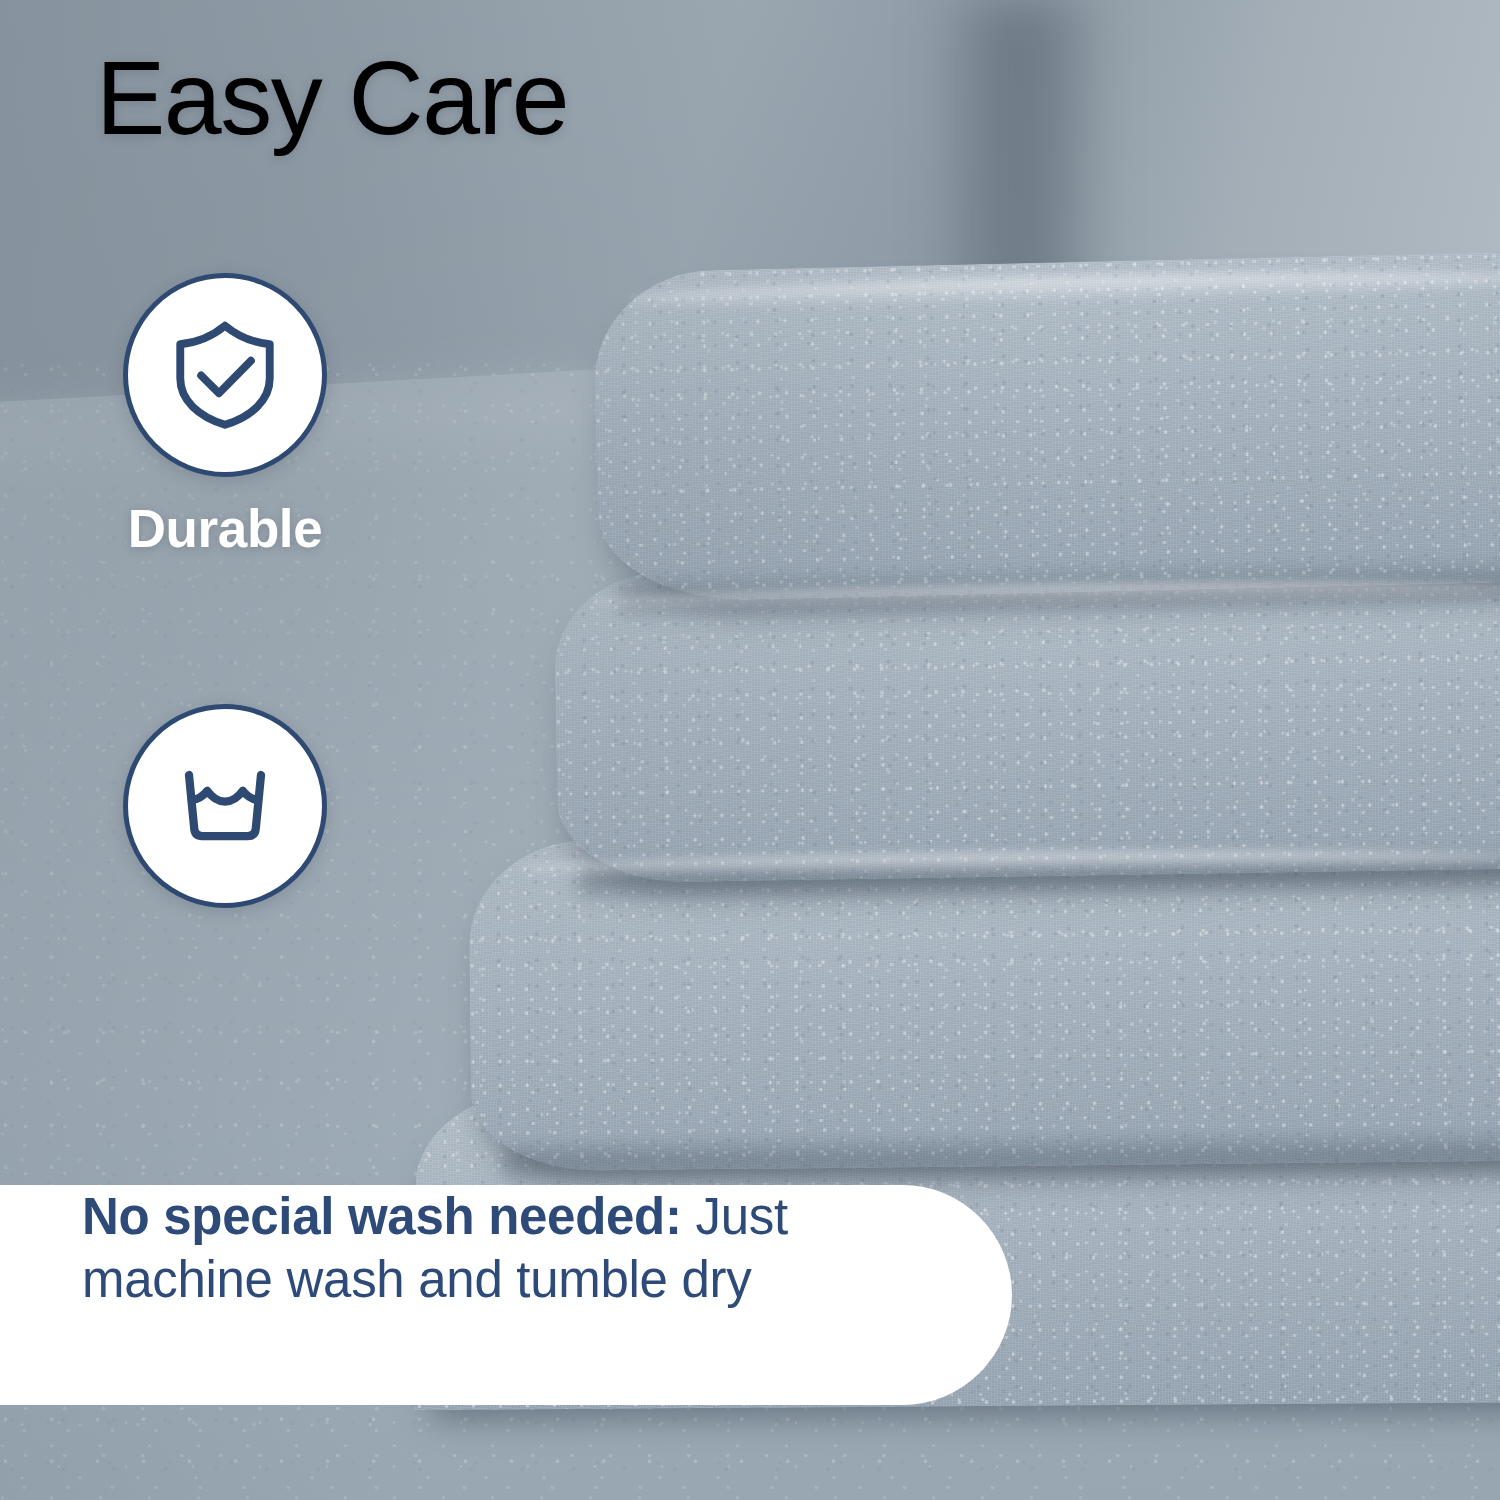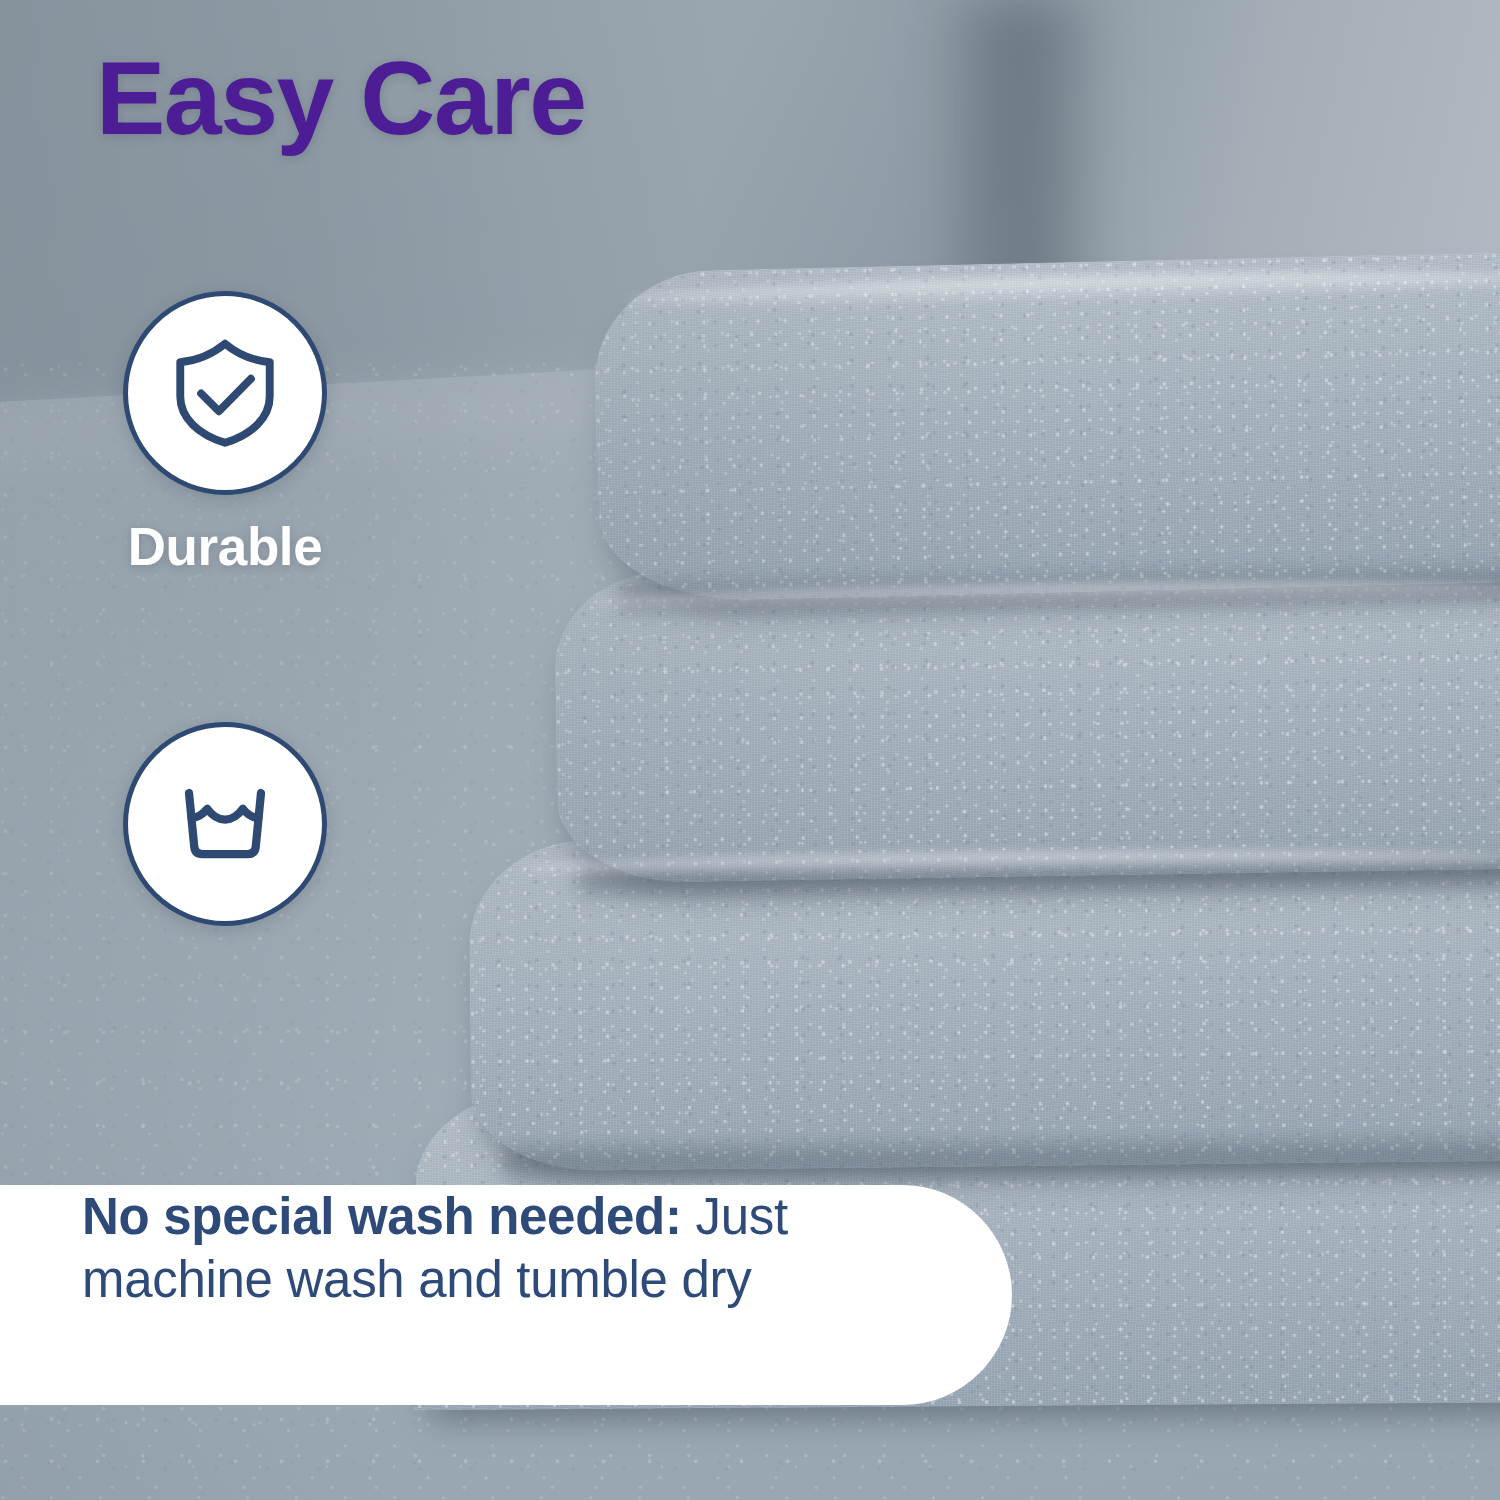--- a/index.html
+++ b/index.html
@@ -190,31 +190,31 @@
   .edge-hi-3 { left: 110px; top: 604px; width: 1010px; height: 22px; transform: rotate(-0.6deg); border-radius: 50%; }
 
   
   .headline {
     position: absolute;
     left: 96px;
     top: 42px;
     margin: 0;
     font-size: 104px;
     line-height: 1.08;
-    font-weight: 700;
+    font-weight: 400;
     letter-spacing: -1.5px;
-    color: #4c1d95;
+    color: #000000;
     white-space: nowrap;
     text-shadow: 0 2px 10px rgba(70,82,95,.28);
   }
 
   .feature-list {
     position: absolute;
     left: 0;
-    top: 291px;
+    top: 273px;
     width: 450px;
   }
   .feature {
     position: relative;
     width: 450px;
     text-align: center;
   }
   .feature + .feature { margin-top: 146px; }
 
   .badge {

